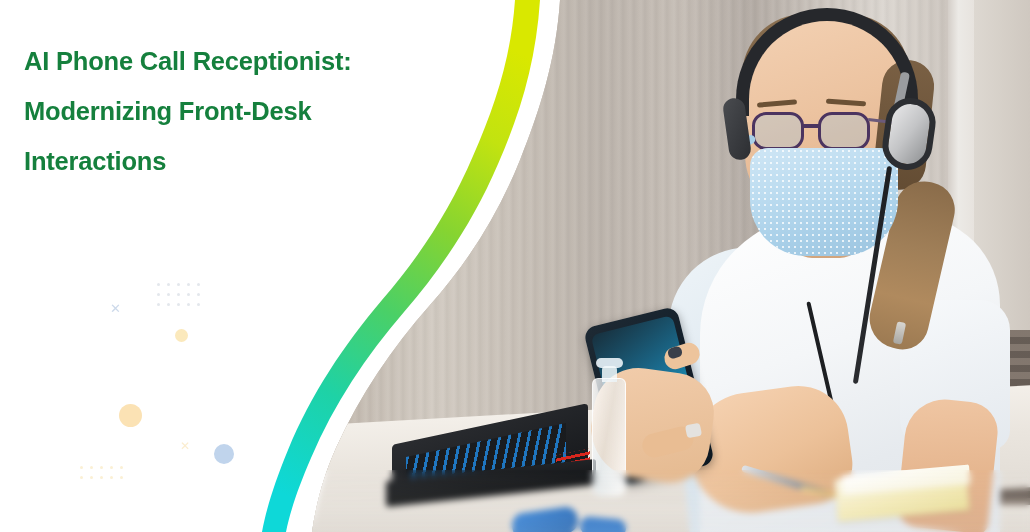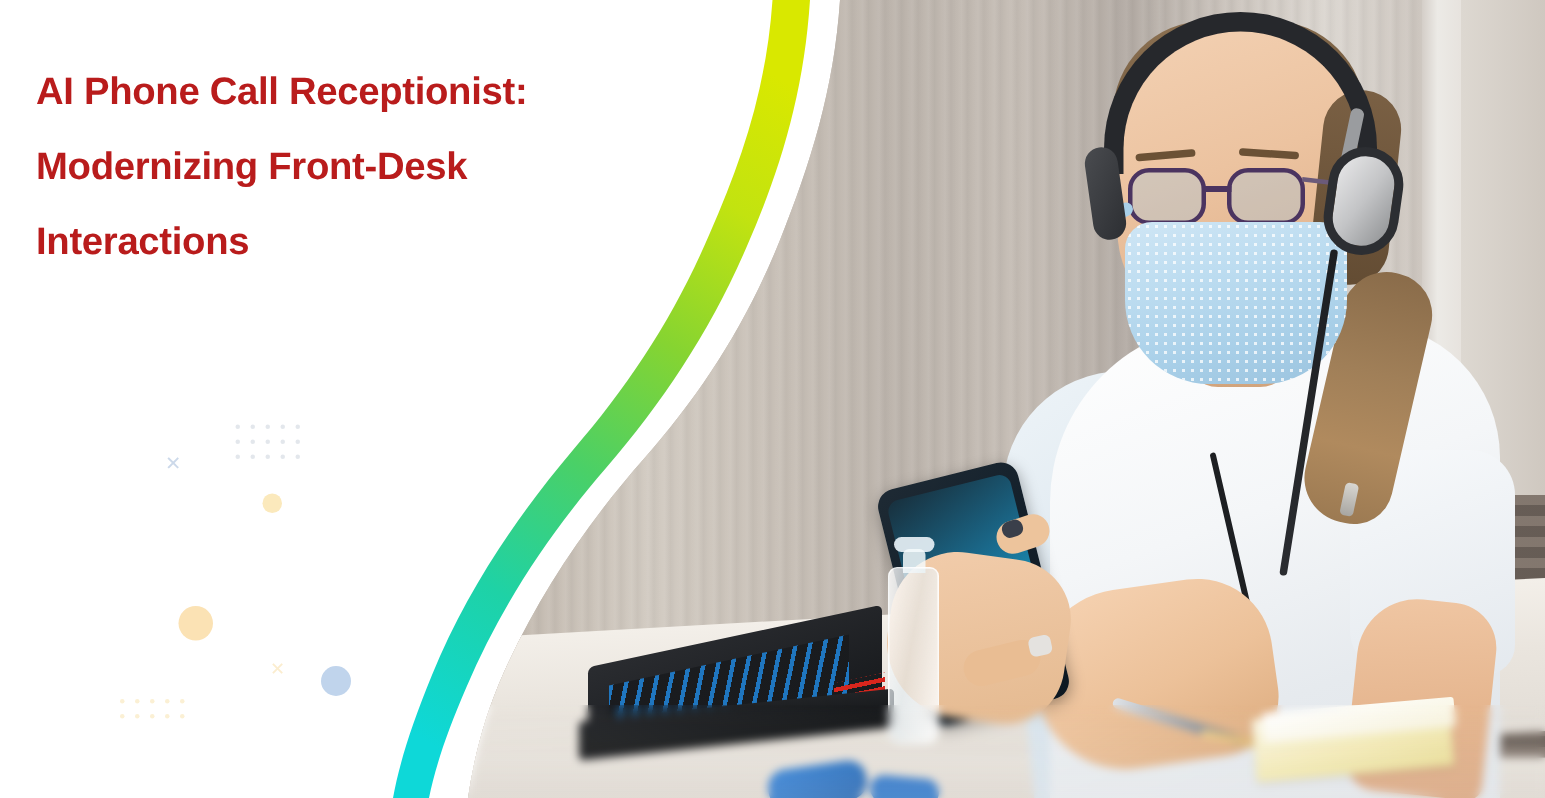--- a/index.html
+++ b/index.html
@@ -23,21 +23,21 @@
     z-index:6;
   }
   .headline {
     position:absolute;
     left:24px; top:36px;
     width:430px;
     font-size:25.5px;
     font-weight:700;
     letter-spacing:-0.2px;
     line-height:50px;
-    color:#b91c1c;
+    color:#15803d;
     font-family:"Liberation Sans", sans-serif;
   }
 
   
   .deco { position:absolute; z-index:5; pointer-events:none; }
 
   .dotgrid { display:grid; }
   .dotgrid span { display:block; border-radius:50%; }
 
   .dotgrid-gray {

